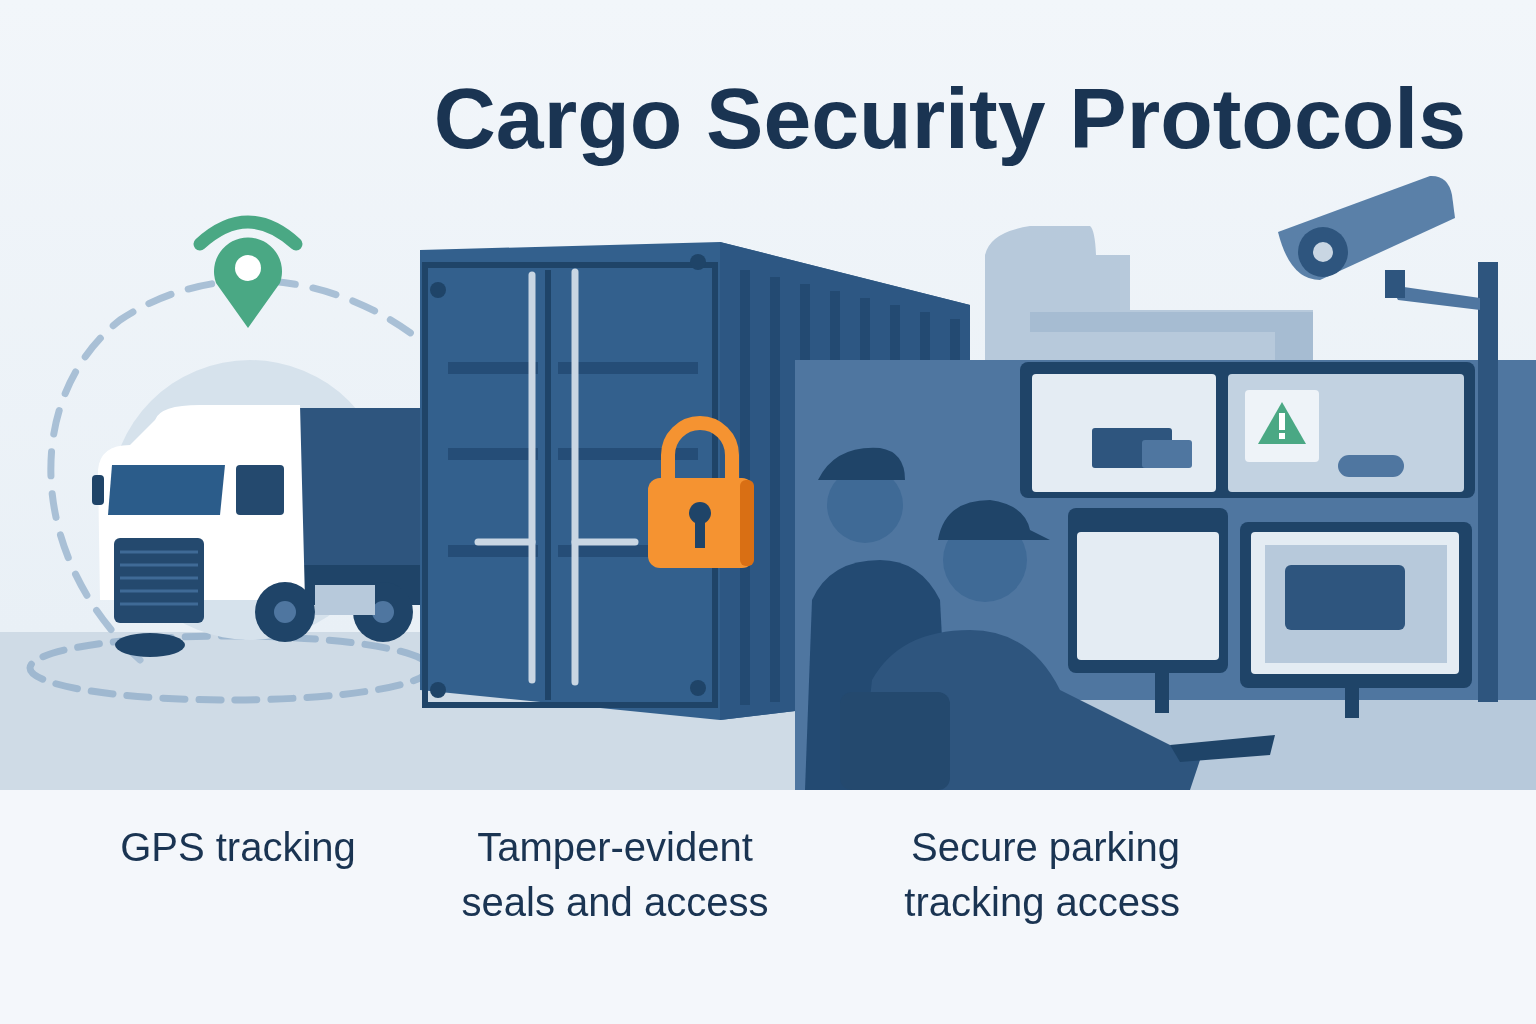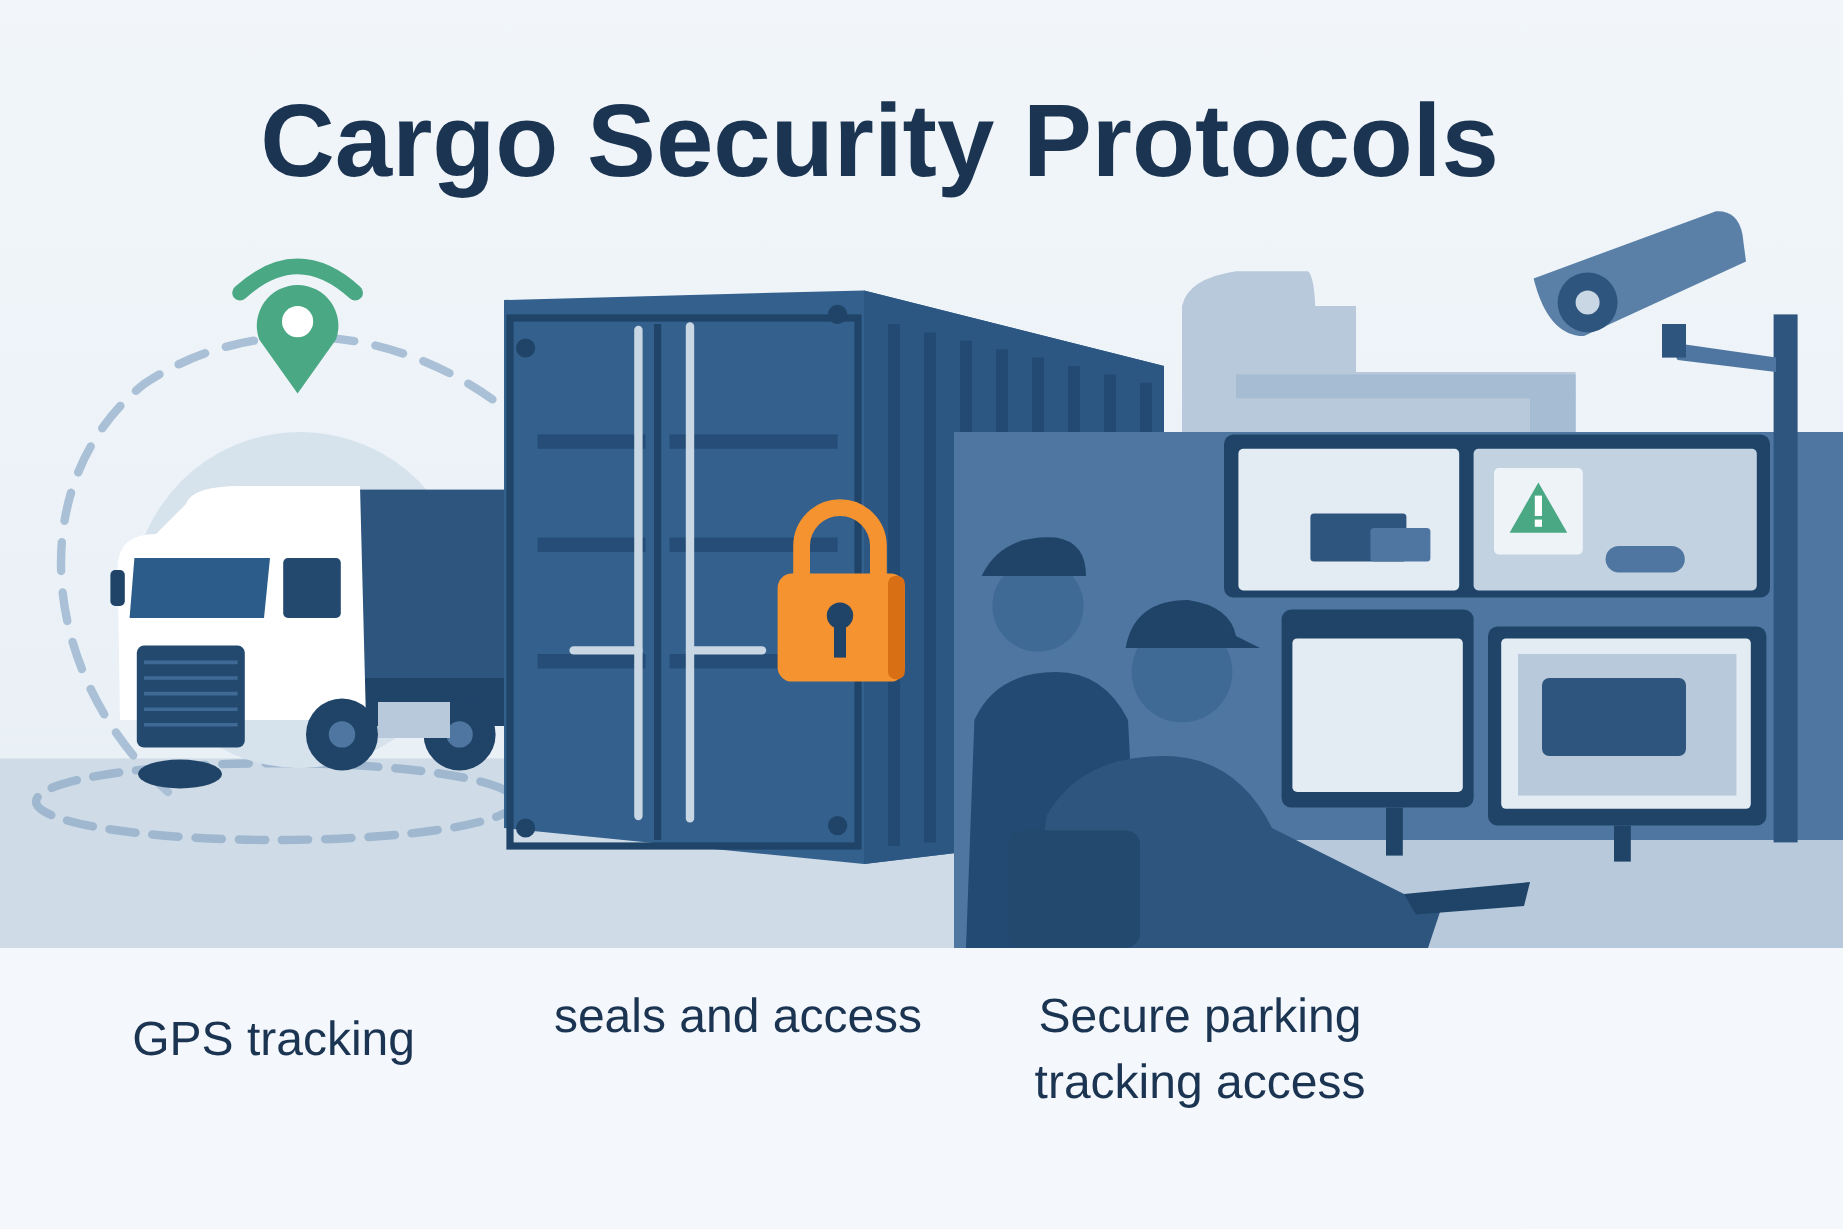--- a/index.html
+++ b/index.html
@@ -14,34 +14,34 @@
   }
   .ground {
     position: absolute; left: 0; top: 632px; width: 1536px; height: 158px;
     background: #cfdbe6;
   }
   .caption-band {
     position: absolute; left: 0; top: 790px; width: 1536px; height: 234px;
     background: #f4f7fb;
   }
   .title {
-    position: absolute; left: 0; top: 68px; width: 1466px; text-align: center;
+    position: absolute; left: 0; top: 68px; width: 1466px; text-align: right;
     font-size: 86px; font-weight: 700; color: #1a3452; letter-spacing: 0px;
     margin: 0; line-height: 100px;
   }
   .illus { position: absolute; left: 0; top: 0; width: 1536px; height: 790px; }
   .captions { position: absolute; left: 0; top: 820px; width: 1536px; height: 180px; }
   .cap {
     position: absolute; top: 0; text-align: center;
     font-size: 40px; line-height: 55px; color: #1a3452; font-weight: 400;
   }
   .cap span { display: block; white-space: nowrap; }
-  .cap1 { left: 48px; width: 360px; margin-top: 19px; }
+  .cap1 { left: 58px; width: 360px; }
   .cap2 { left: 430px; width: 370px; }
-  .cap3 { left: 820px; width: 360px; }
+  .cap3 { left: 820px; width: 360px; text-align: right; }
   .cap4 { left: 1175px; width: 325px; }
 </style>
 </head>
 <body>
 
 <div class="sky"></div>
 <div class="ground"></div>
 <div class="caption-band"></div>
 
 <h1 class="title">Cargo Security Protocols</h1>
@@ -178,19 +178,20 @@
     <rect x="840" y="692" width="110" height="98" rx="12" fill="#24496e"></rect>
     <path d="M1170 745 L1275 735 L1270 755 L1180 762 Z" fill="#1f4468"></path>
   </g>
 </svg>
 
 <div class="captions">
   <div class="cap cap1">
     <span>GPS tracking</span>
   </div>
   <div class="cap cap2">
+    <span>Tamper-evident</span>
     <span>seals and access</span>
   </div>
   <div class="cap cap3">
     <span>Secure parking</span>
     <span>tracking access</span>
   </div>
 </div>
 
 </body></html>

